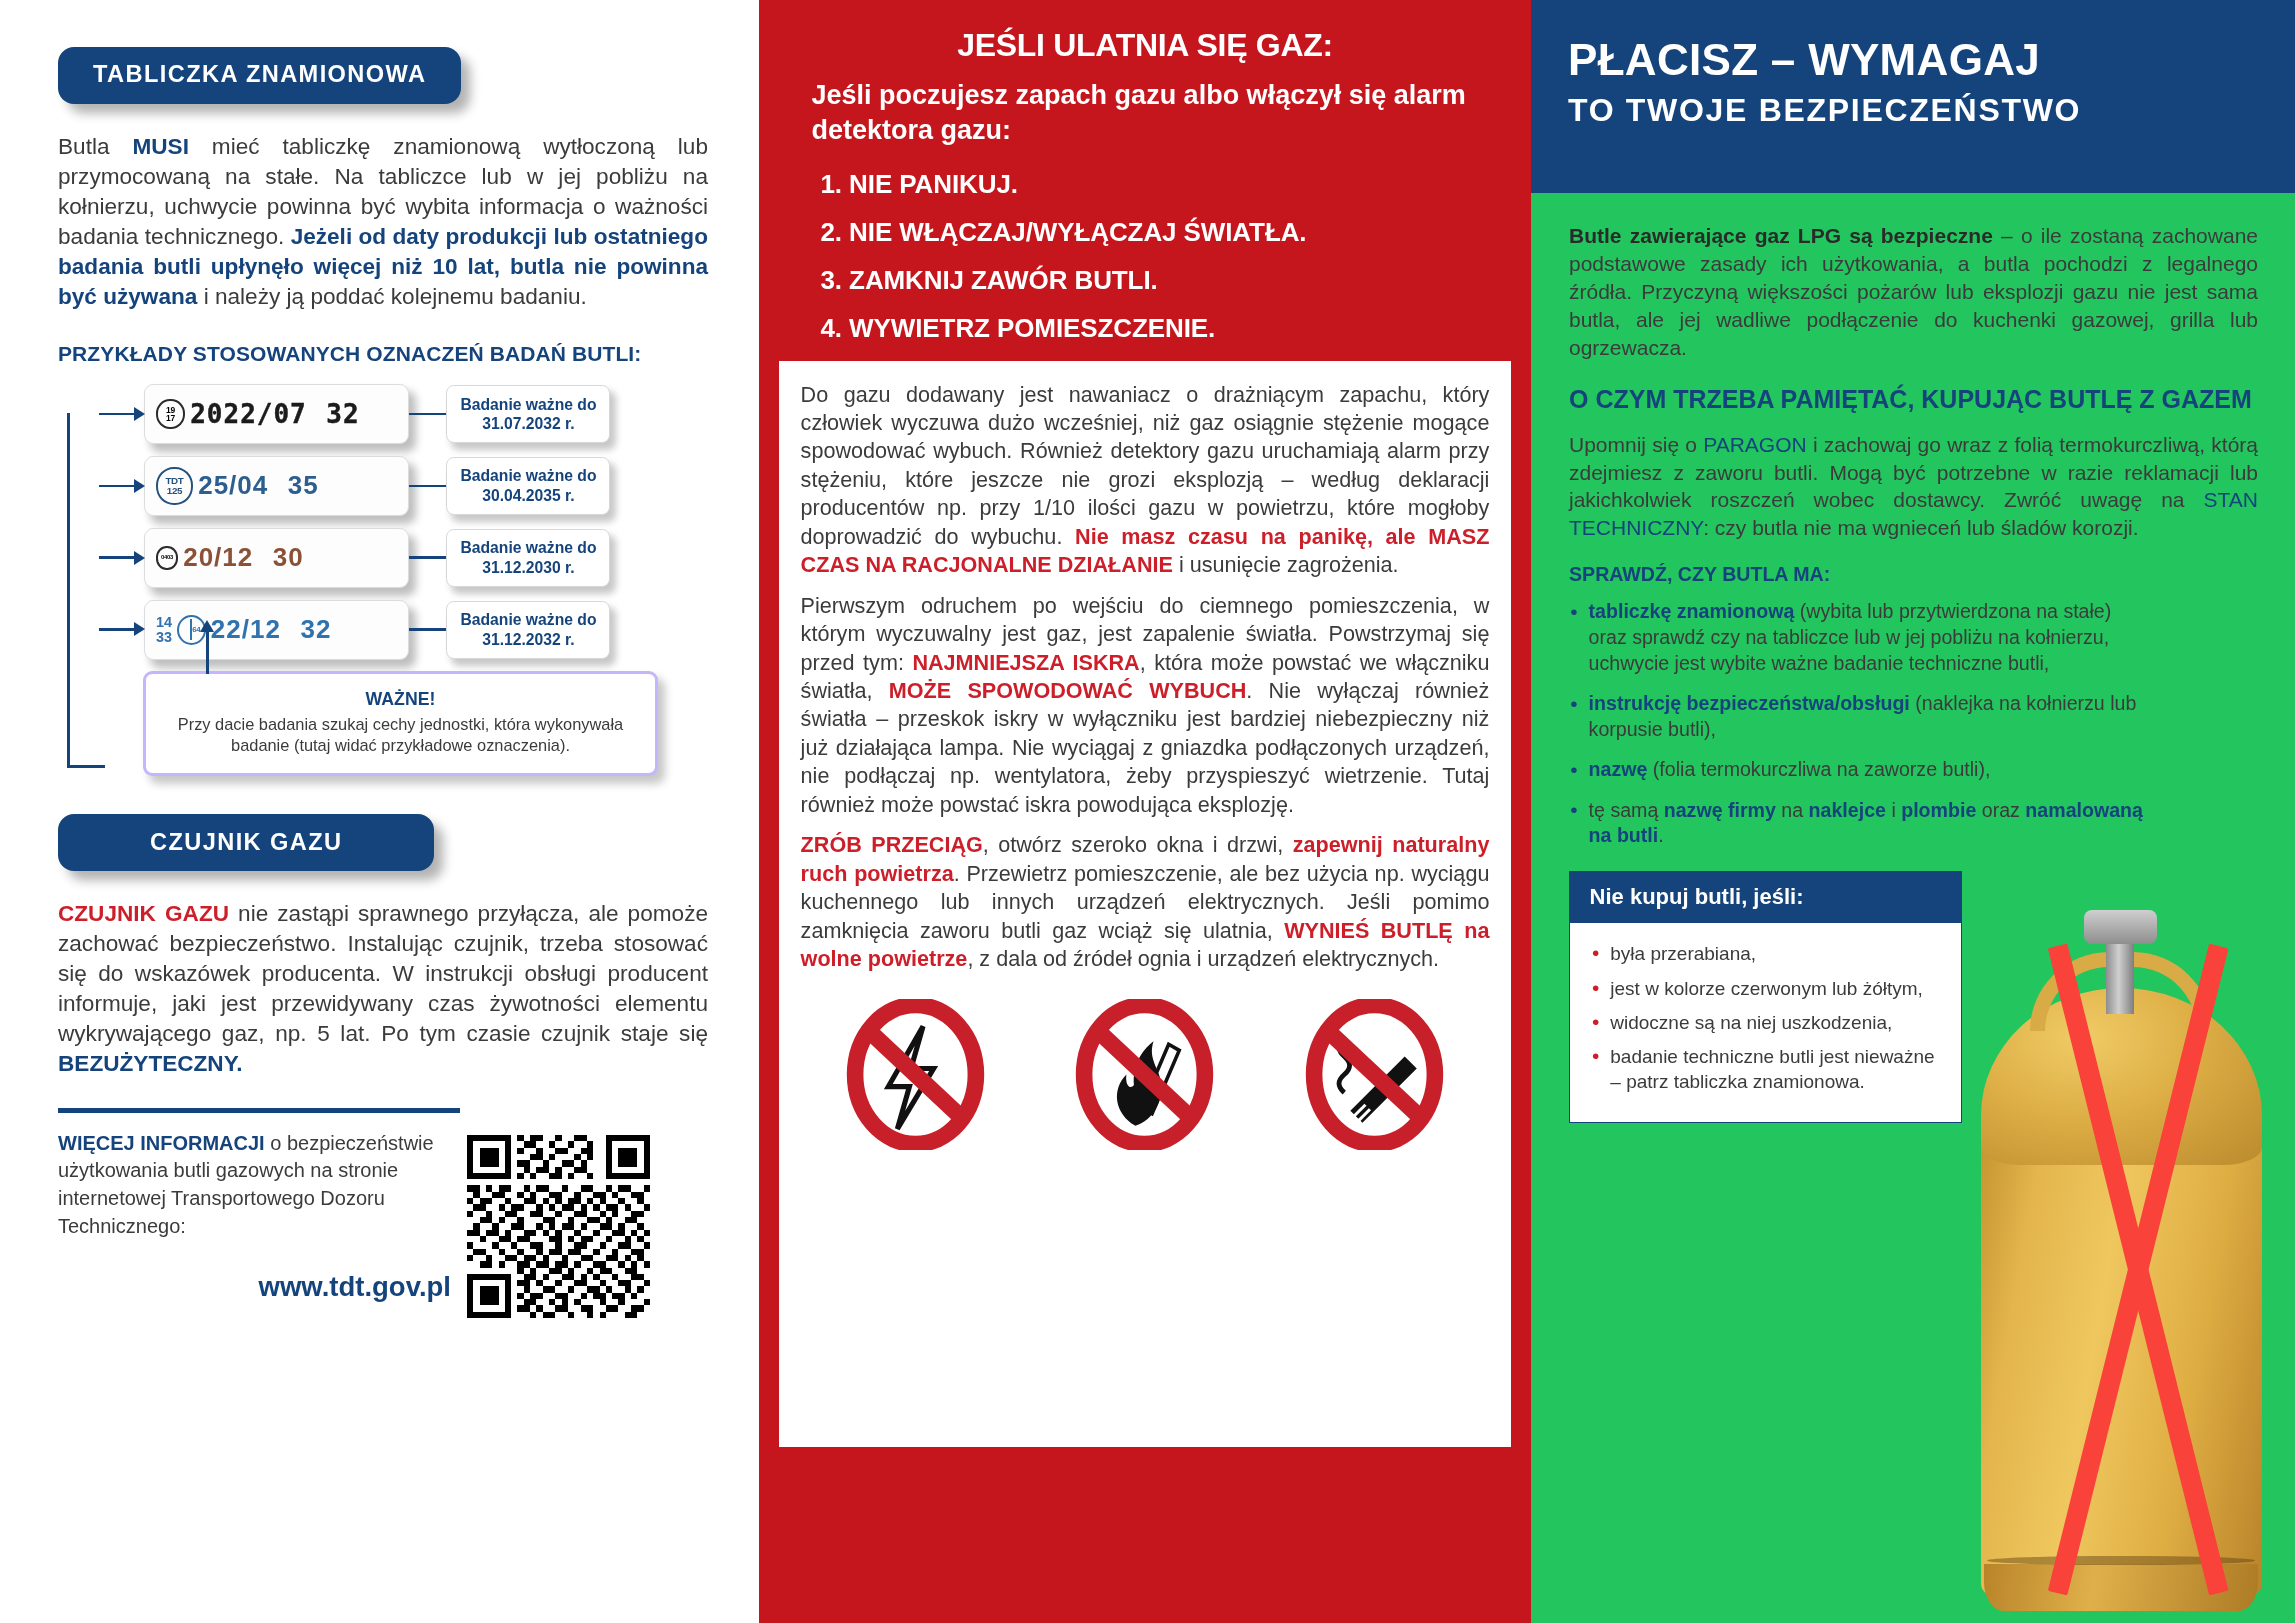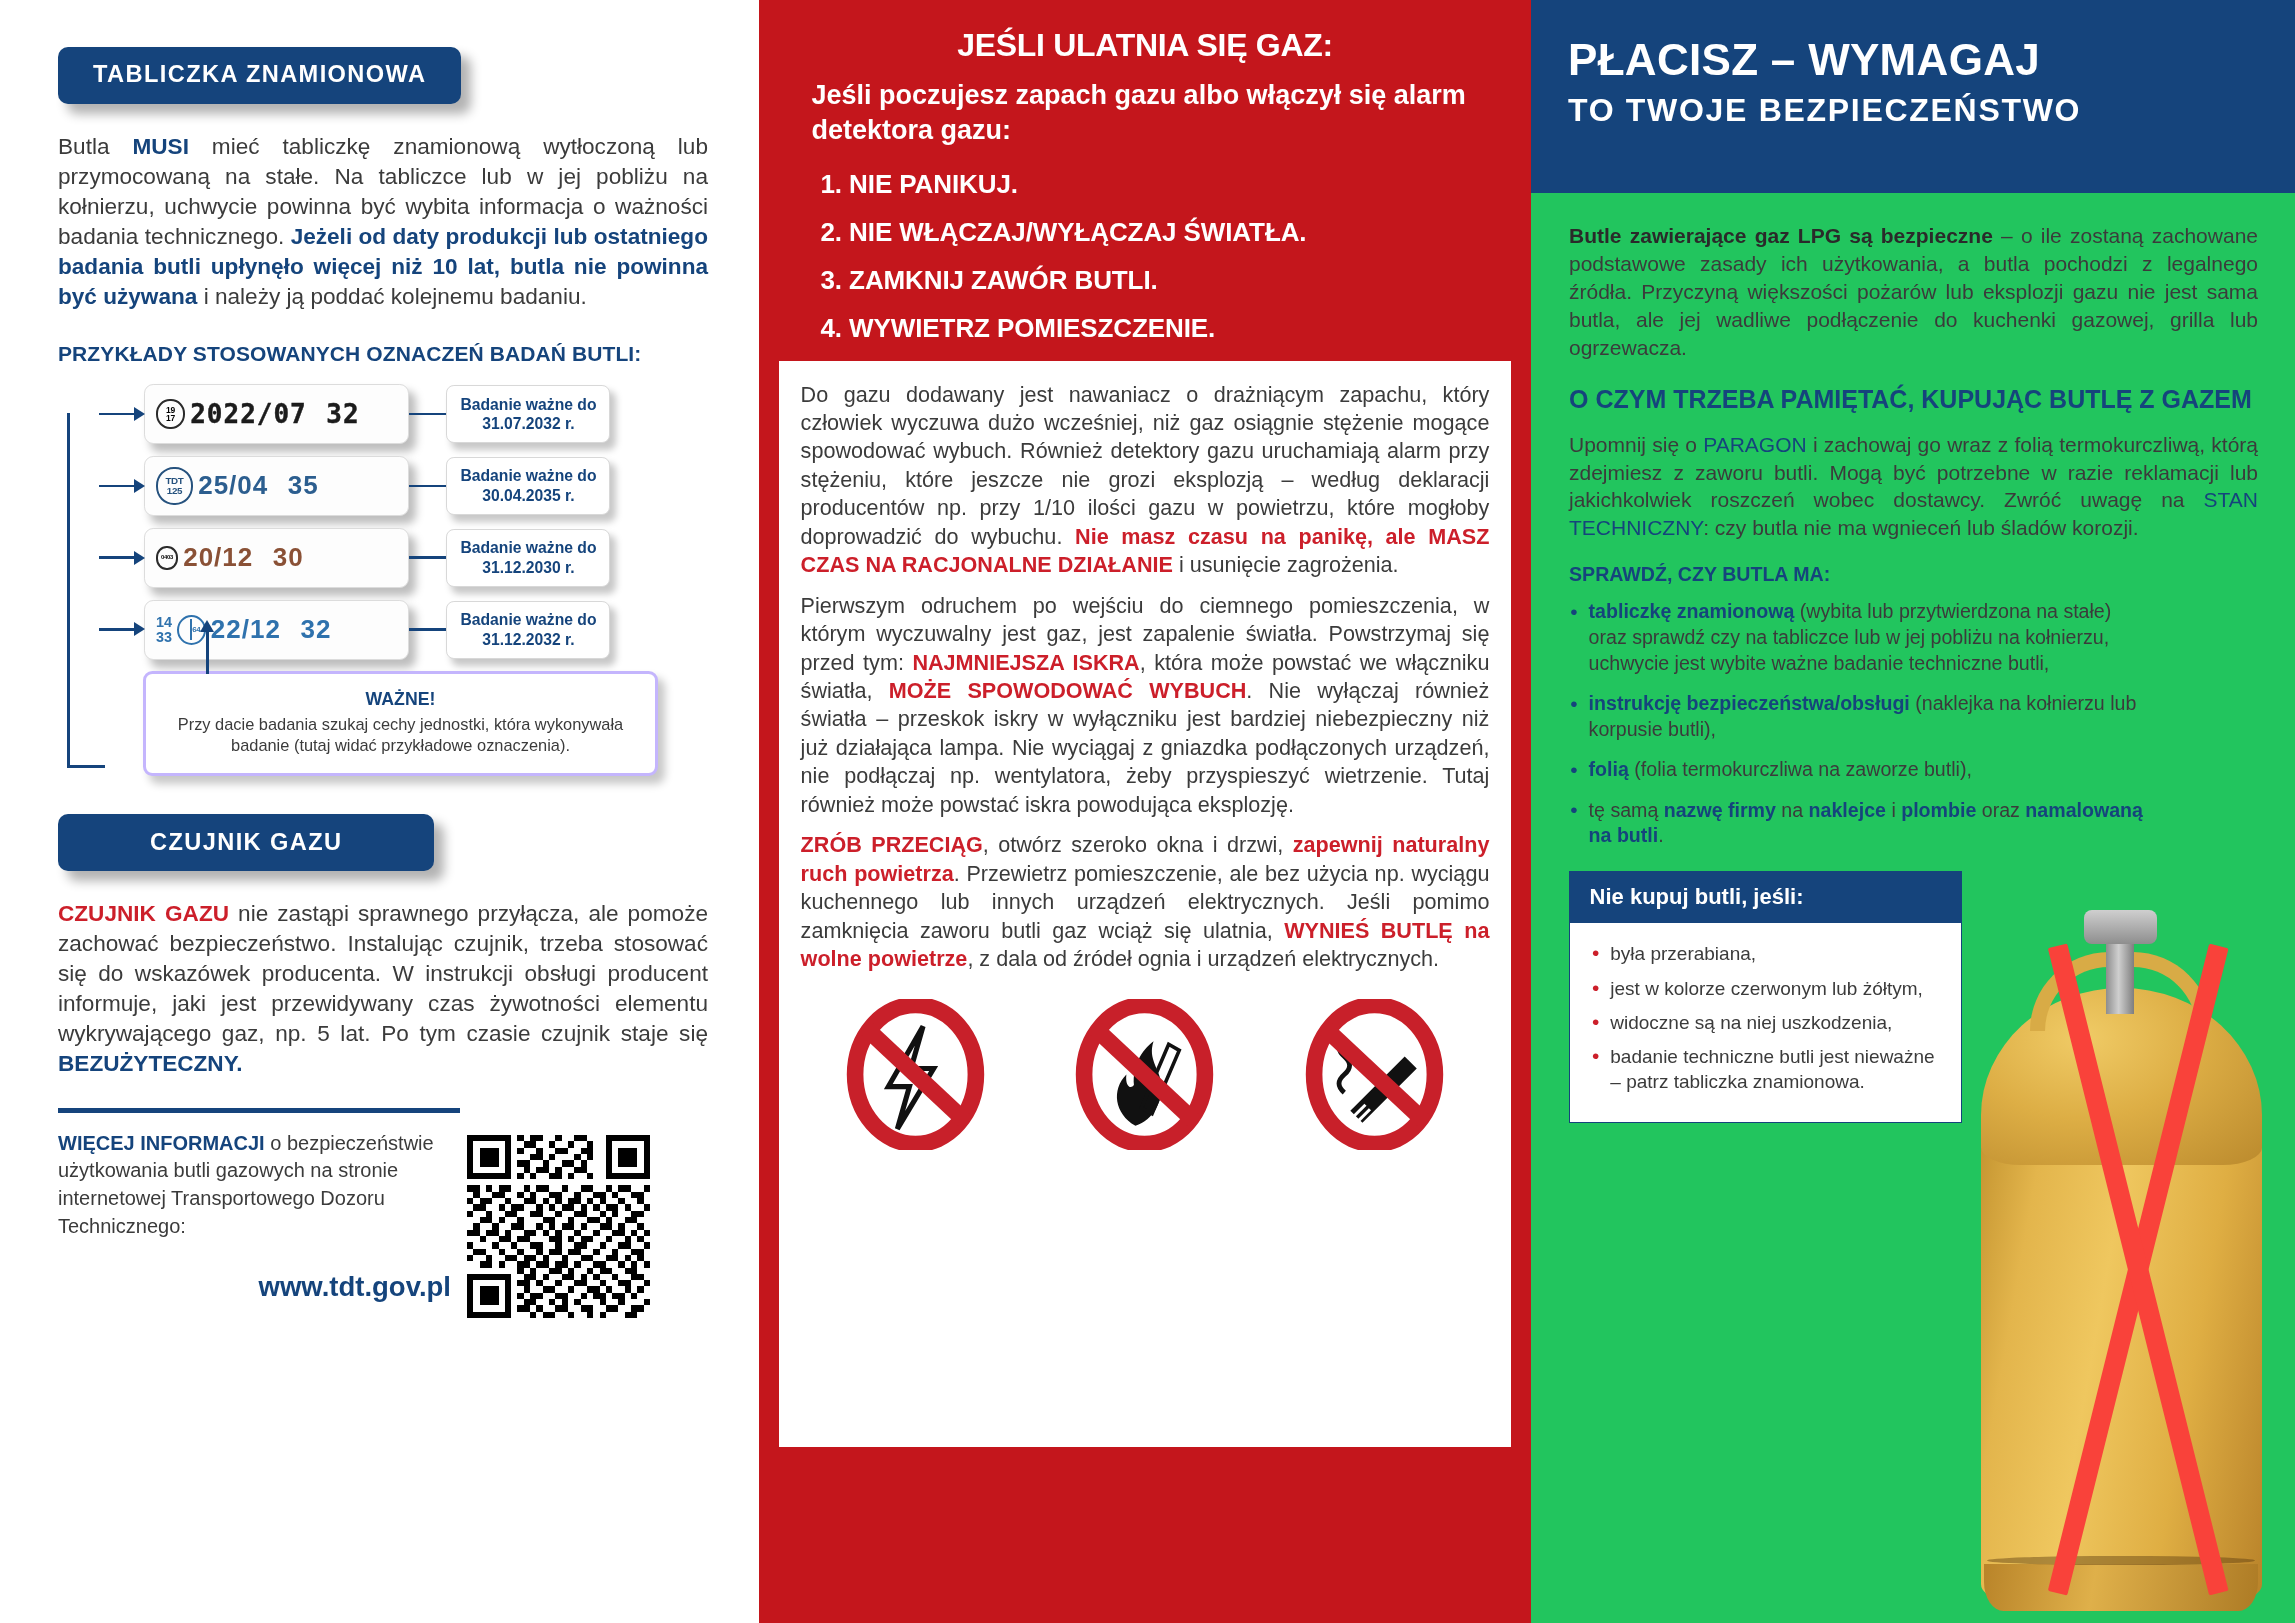--- a/index.html
+++ b/index.html
@@ -25,21 +25,21 @@
     position: relative;
   }
   .tab-heading {
     display: inline-block;
     background: #15447c;
     color: #ffffff;
     font-size: 23.6px;
     font-weight: bold;
     letter-spacing: 1.4px;
     padding: 14.4px 35px 15.7px 35px;
-    border-radius: 10px;
+    border-radius: 16px;
     box-shadow: 9.2px 9.2px 10.5px rgba(0,0,0,0.30);
   }
   .tab-heading.wide { padding-left: 92px; padding-right: 92px; }
 
   .body-text {
     font-size: 22.6px;
     line-height: 1.33;
     color: #3b3b3b;
     text-align: justify;
     margin-top: 27.5px;
@@ -826,21 +826,21 @@
 
       <div class="rb-head">O CZYM TRZEBA PAMIĘTAĆ, KUPUJĄC BUTLĘ Z GAZEM</div>
 
       <p class="rb-text" style="margin-top:17px;"><span>Upomnij się o </span><span class="bl">PARAGON</span><span> i zachowaj go wraz z folią termokurczliwą, którą zdejmiesz z zaworu butli. Mogą być potrzebne w razie reklamacji lub jakichkolwiek roszczeń wobec dostawcy. Zwróć uwagę na </span><span class="bl">STAN TECHNICZNY</span><span>: czy butla nie ma wgnieceń lub śladów korozji.</span></p>
 
       <div class="rb-subhead">SPRAWDŹ, CZY BUTLA MA:</div>
 
       <ul class="check-list">
         <li><span class="bl">tabliczkę znamionową</span><span> (wybita lub przytwierdzona na stałe) oraz sprawdź czy na tabliczce lub w jej pobliżu na kołnierzu, uchwycie jest wybite ważne badanie techniczne butli,</span></li>
         <li><span class="bl">instrukcję bezpieczeństwa/obsługi</span><span> (naklejka na kołnierzu lub korpusie butli),</span></li>
-        <li><span class="bl">folią</span><span> (folia termokurczliwa na zaworze butli),</span></li>
+        <li><span class="bl">nazwę</span><span> (folia termokurczliwa na zaworze butli),</span></li>
         <li><span>tę samą </span><span class="bl">nazwę firmy</span><span> na </span><span class="bl">naklejce</span><span> i </span><span class="bl">plombie</span><span> oraz </span><span class="bl">namalowaną na butli</span><span>.</span></li>
       </ul>
 
       <div class="dont-box">
         <div class="dont-head">Nie kupuj butli, jeśli:</div>
         <ul class="dont-list">
           <li>była przerabiana,</li>
           <li>jest w kolorze czerwonym lub żółtym,</li>
           <li>widoczne są na niej uszkodzenia,</li>
           <li>badanie techniczne butli jest nieważne – patrz tabliczka znamionowa.</li>

